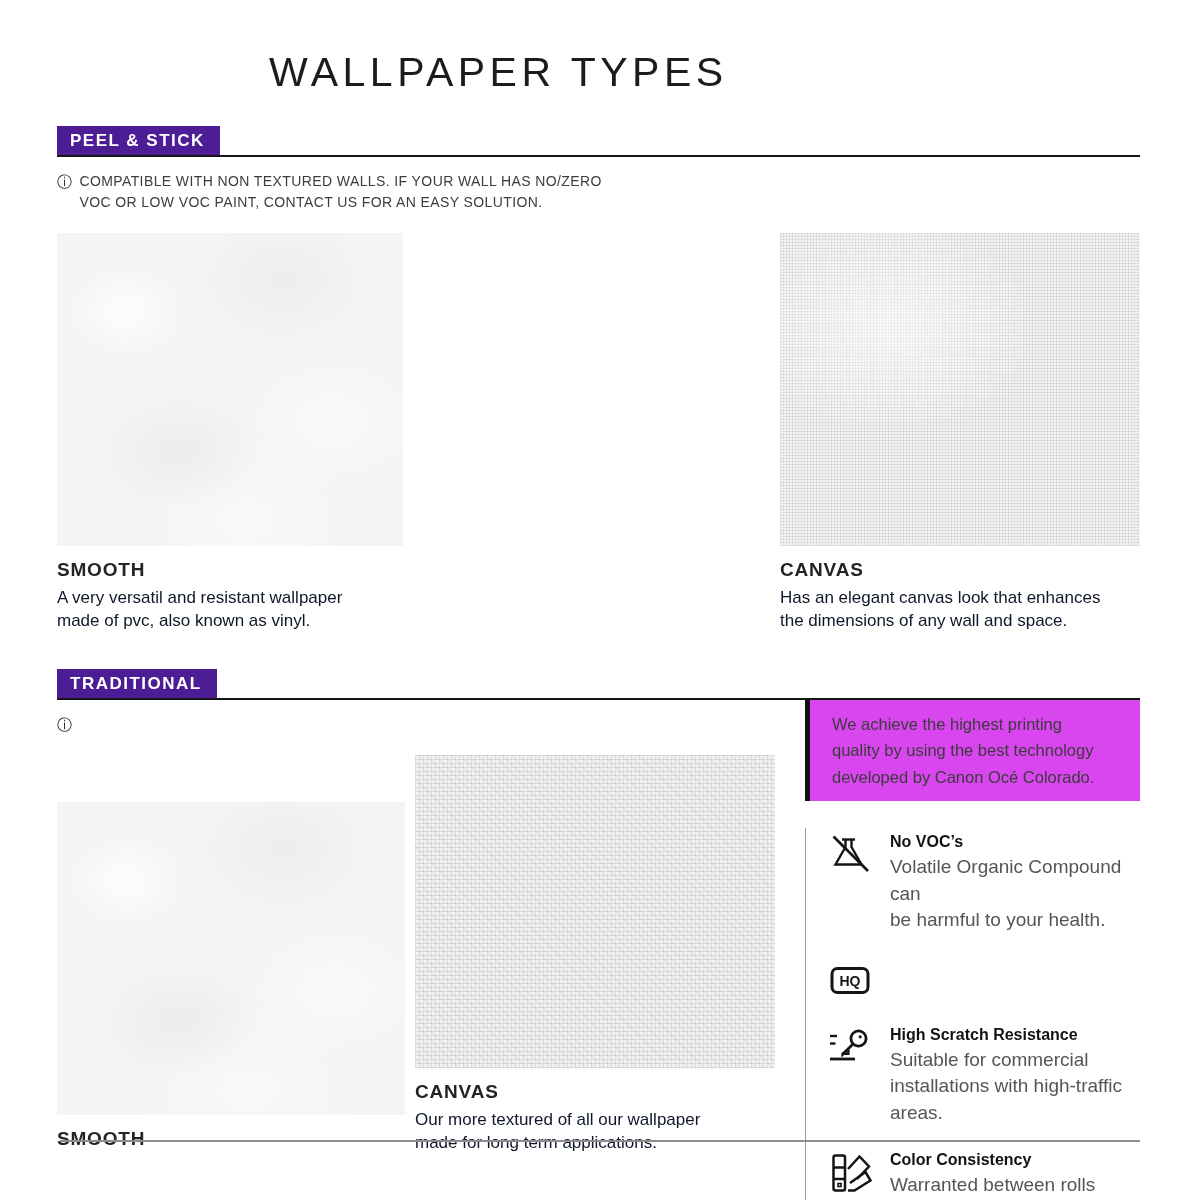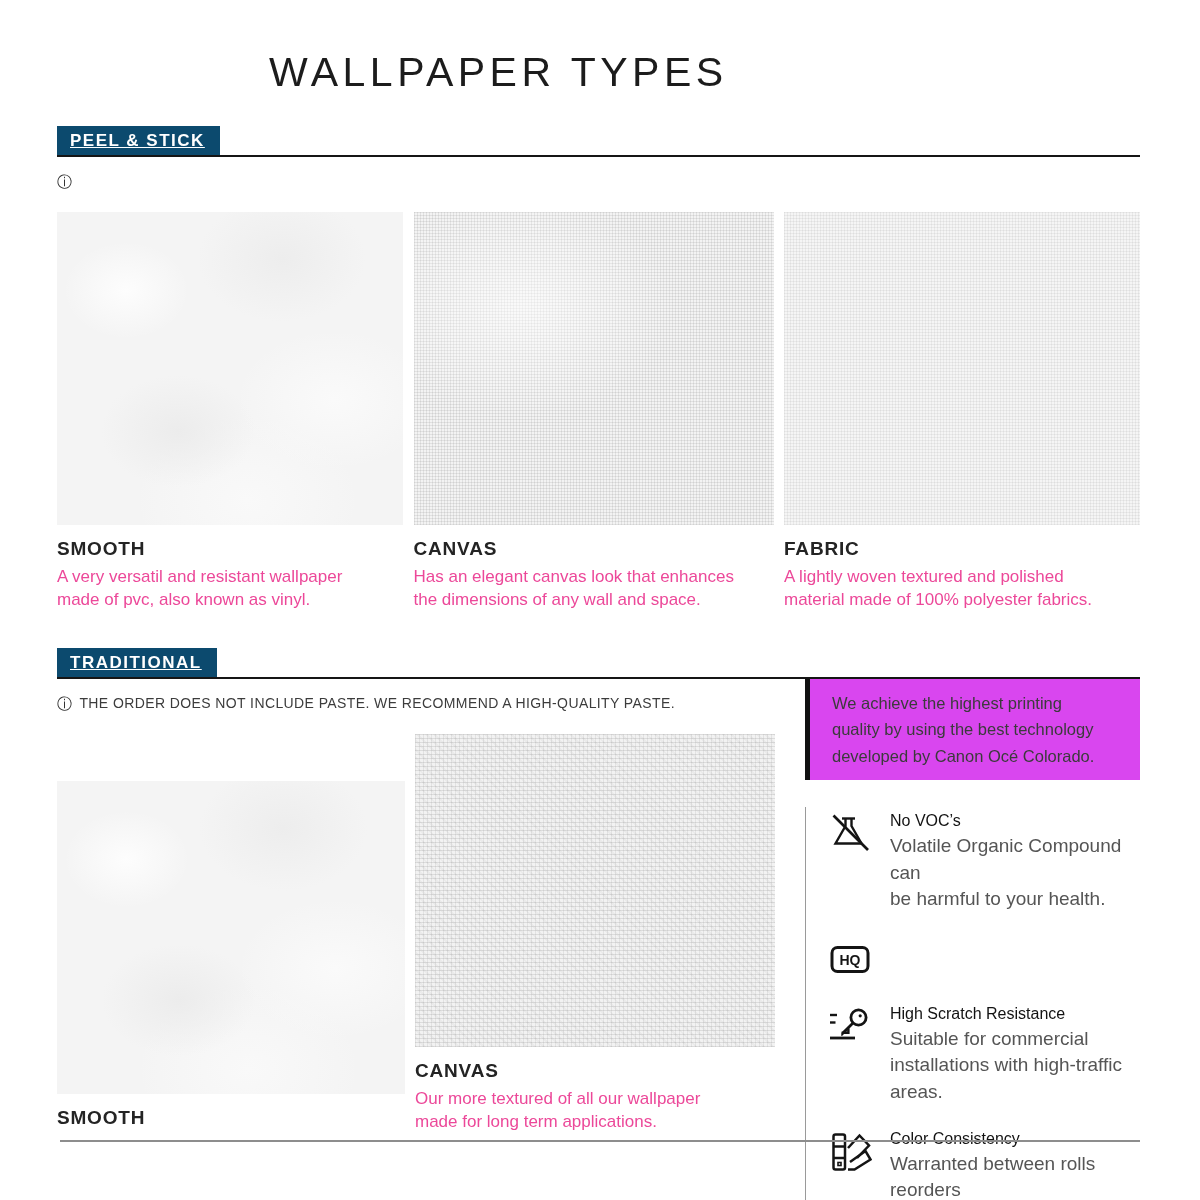--- a/index.html
+++ b/index.html
@@ -19,28 +19,27 @@
     letter-spacing: 4.5px;
     color: #1c1c1c;
     margin: 52px 0 0 212px;
     line-height: 1;
   }
 
   .section-header { margin-top: 33px; border-bottom: 2px solid #151515; }
   .section-header.second { margin-top: 36px; }
   .badge {
     display: inline-block;
-    background: #0c4a6e;
+    background: #4c1d95;
     color: #ffffff;
     font-size: 17px;
     font-weight: 700;
     letter-spacing: 1.5px;
     padding: 5px 15px 4px 13px;
     vertical-align: bottom;
-    text-decoration: underline;
   }
 
   .note {
     display: flex;
     gap: 7px;
     margin-top: 14px;
     font-size: 14px;
     font-weight: 500;
     letter-spacing: 0.4px;
     color: #3c3c3c;
@@ -57,21 +56,21 @@
 
   .swatch-label {
     margin: 13px 0 5px;
     font-size: 19px;
     font-weight: 700;
     letter-spacing: 0.8px;
     color: #242424;
   }
   .swatch-desc {
     font-size: 17px;
-    color: #ec4899;
+    color: #0f172a;
     line-height: 1.38;
     white-space: pre-line;
   }
 
   
   .tex-smooth {
     background-color: #f4f4f4;
     background-image:
       radial-gradient(90px 70px at 20% 25%, #fdfdfd, transparent 70%),
       radial-gradient(120px 90px at 65% 15%, #ededed, transparent 70%),
@@ -117,21 +116,21 @@
     white-space: pre-line;
   }
   .features {
     margin-top: 27px;
     border-left: 1.5px solid #9a9a9a;
     padding: 5px 0 10px 22px;
   }
   .feature { display: flex; gap: 18px; margin-bottom: 24px; }
   .feature:last-child { margin-bottom: 0; }
   .feature-icon { width: 44px; height: 44px; flex: none; }
-  .feature-title { font-size: 16px; font-weight: 400; color: #121212; margin-bottom: 3px; }
+  .feature-title { font-size: 16px; font-weight: 700; color: #121212; margin-bottom: 3px; }
   .feature-desc { font-size: 19px; color: #555555; line-height: 1.4; white-space: pre-line; }
 
   .bottom-rule {
     position: absolute;
     left: 60px;
     top: 1140px;
     width: 1080px;
     height: 2px;
     background: #8d8d8d;
   }
@@ -142,53 +141,48 @@
 <div class="content">
 
   <h1 class="page-title">WALLPAPER TYPES</h1>
 
   <section>
     <div class="section-header">
       <span class="badge">PEEL &amp; STICK</span>
     </div>
     <div class="note">
       <span class="info-icon">ⓘ</span>
+      <span class="note-text">COMPATIBLE WITH NON TEXTURED WALLS. IF YOUR WALL HAS NO/ZERO
+VOC OR LOW VOC PAINT, CONTACT US FOR AN EASY SOLUTION.</span>
     </div>
     <div class="swatch-row">
       <div class="swatch-card w1">
         <div class="swatch tex-smooth"></div>
         <div class="swatch-label">SMOOTH</div>
         <div class="swatch-desc">A very versatil and resistant wallpaper
 made of pvc, also known as vinyl.</div>
       </div>
       <div class="swatch-card w2">
         <div class="swatch tex-canvas-fine"></div>
         <div class="swatch-label">CANVAS</div>
         <div class="swatch-desc">Has an elegant canvas look that enhances
 the dimensions of any wall and space.</div>
       </div>
-      <div class="swatch-card w3">
-        <div class="swatch tex-fabric"></div>
-        <div class="swatch-label">FABRIC</div>
-        <div class="swatch-desc">A lightly woven textured and polished
-material made of 100% polyester fabrics.</div>
-      </div>
     </div>
   </section>
 
   <section>
     <div class="section-header second">
       <span class="badge">TRADITIONAL</span>
     </div>
 
     <div class="traditional-body">
       <div class="trad-left">
         <div class="note">
           <span class="info-icon">ⓘ</span>
-          <span class="note-text">THE ORDER DOES NOT INCLUDE PASTE. WE RECOMMEND A HIGH-QUALITY PASTE.</span>
         </div>
         <div class="swatch-row">
           <div class="swatch-card w4">
             <div class="swatch tex-smooth"></div>
             <div class="swatch-label">SMOOTH</div>
           </div>
           <div class="swatch-card w5">
             <div class="swatch tex-canvas-coarse"></div>
             <div class="swatch-label">CANVAS</div>
             <div class="swatch-desc">Our more textured of all our wallpaper

